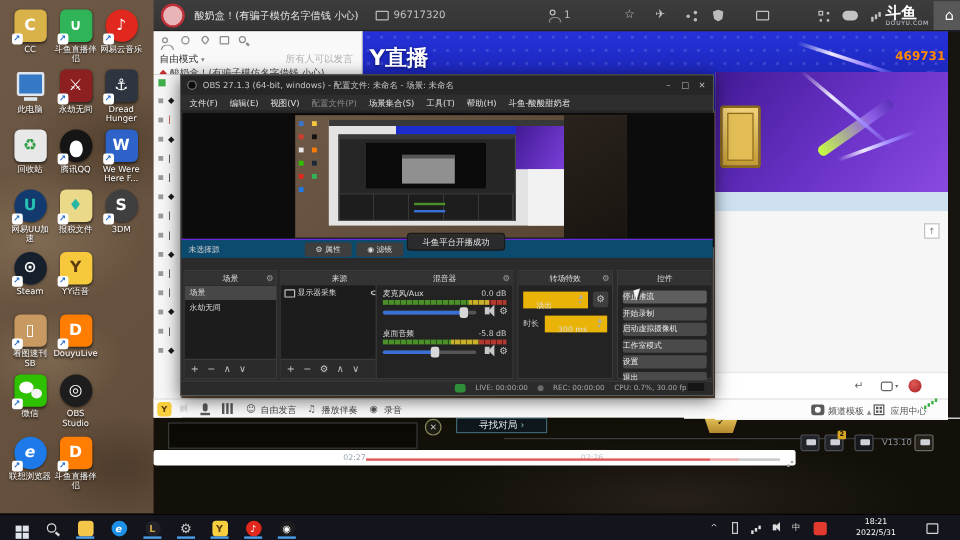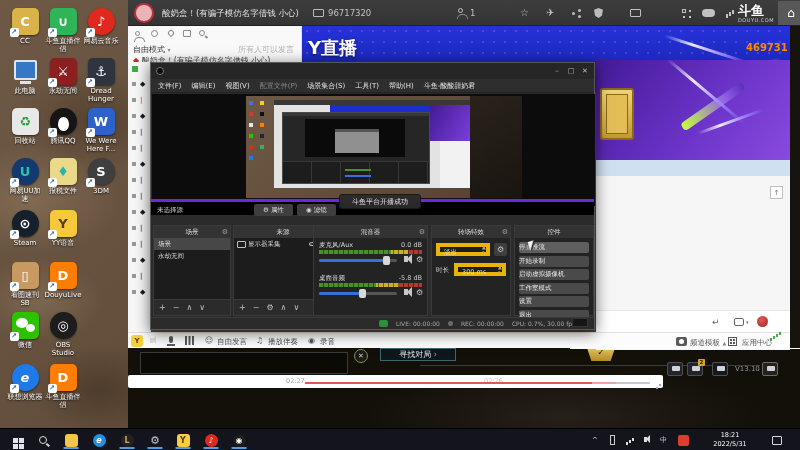--- a/index.html
+++ b/index.html
@@ -66,21 +66,21 @@
 .mini-obs-prev{position:absolute;left:22px;top:6px;width:100px;height:38px;background:#0a0a0a}
 .mini-obs-innerwin{position:absolute;left:30px;top:10px;width:44px;height:24px;background:#909090;box-shadow:inset 0 3px 0 #555}
 .mini-obs-docks{position:absolute;left:0;bottom:0;right:0;height:22px;background:repeating-linear-gradient(90deg,#1d1d1d 0 28px,#383838 28px 29px);border-top:1px solid #383838}
 .mini-meter1{position:absolute;left:62px;bottom:12px;width:26px;height:2px;background:#4a8f2a}
 .mini-meter2{position:absolute;left:62px;bottom:6px;width:26px;height:2px;background:#3a6fd8}
 .mini-task{position:absolute;left:0;bottom:0;right:0;height:6px;background:#10101a}
 .mini-task:before{content:"";position:absolute;left:4px;top:2px;width:3px;height:3px;background:#e8e8e8;box-shadow:8px 0 0 #1e7ae8,16px 0 0 #f6c93c,24px 0 0 #e0281e,32px 0 0 #2fb457,40px 0 0 #888}
 .mini-rock{position:absolute;left:224px;top:0;width:52px;height:108px;background:linear-gradient(150deg,#2a231c,#191410)}
 .toast{position:absolute;left:188px;top:131px;width:82px;height:15px;background:rgba(43,43,43,.96);border:1px solid #1a1a1a;border-radius:3px;color:#e8e8e8;font-size:7px;line-height:14px;text-align:center;z-index:5}
 
-.selrow{position:absolute;left:0;top:136px;right:0;height:16px;background:#000000;border-top:3px solid #6d28d9}
+.selrow{position:absolute;left:0;top:136px;right:0;height:16px;background:#0c4a6e;border-top:1px solid #6d28d9}
 .sbtn{position:absolute;top:2px;height:12px;background:#3e3e3e;border-radius:2px;color:#ddd;font-size:6.5px;line-height:12px;padding:0 9px}
 
 .dock{position:absolute;top:162px;height:91px;background:#232323;border:1px solid #3a3a3a}
 .dhead{position:absolute;left:0;top:0;right:0;height:12px;background:#333;color:#ddd;font-size:6.5px;line-height:12px;text-align:center}
 .dgear{position:absolute;right:2px;top:0;font-size:7px;color:#9a9a9a;line-height:12px}
 .dlist{position:absolute;left:0;top:12px;right:0;bottom:16px;background:#1c1c1c;overflow:hidden}
 .dtools{position:absolute;left:0;bottom:0;right:0;height:16px;background:#2b2b2b;border-top:1px solid #3a3a3a;display:flex;gap:7px;align-items:center;padding-left:5px}
 .dtools span{color:#c2c2c2;font-size:8px;line-height:1}
 .scene-row{height:12px;font-size:6.5px;color:#ddd;line-height:12px;padding-left:4px}
 .scene-row:first-child{background:#474747}
@@ -94,21 +94,21 @@
 .chdb{position:absolute;font-size:6.5px;color:#ccc;right:5px}
 .meter{position:absolute;left:5px;height:4px;width:103px;background:linear-gradient(90deg,#4a8f2a 0 70%,#c8b02a 70% 86%,#b03a30 86% 100%)}
 .meter:after{content:"";position:absolute;inset:0;background:repeating-linear-gradient(90deg,transparent 0 4px,rgba(0,0,0,.45) 4px 5px)}
 .slider{position:absolute;left:5px;width:78px;height:3px;background:#555;border-radius:2px}
 .sfill{height:3px;background:#3a6fd8;border-radius:2px}
 .knob{position:absolute;top:-3px;width:7px;height:9px;background:#d8d8d8;border-radius:2px}
 .spk{position:absolute;width:4px;height:6px;background:#c8c8c8}
 .spk:before{content:"";position:absolute;left:3px;top:-2px;border-left:5px solid #c8c8c8;border-top:5px solid transparent;border-bottom:5px solid transparent;transform:rotate(180deg)}
 .mgear{position:absolute;font-size:8px;color:#c2c2c2;line-height:1}
 
-.selbox{position:absolute;background:#1c1c1c;border:4px solid #eab308;color:#ddd;font-size:6.5px;line-height:11px;padding-left:4px}
+.selbox{position:absolute;background:#1c1c1c;border:7px solid #eab308;color:#ddd;font-size:6.5px;line-height:11px;padding-left:4px}
 .stp{position:absolute;color:#aaa;font-size:5px;line-height:5px;text-align:center}
 .gbtn{position:absolute;width:13px;height:13px;background:#3e3e3e;border-radius:2px;color:#c2c2c2;font-size:8px;line-height:13px;text-align:center}
 
 .ctl{position:absolute;left:4px;right:4px;top:16px}
 .ctl-btn{display:block;height:11px;margin-bottom:2.5px;background:#4a4a4a;border-radius:2px;color:#ececec;font-size:6.5px;line-height:11px;}
 .ctl-btn:first-child{background:#5f5f5f}
 .statusbar{position:absolute;left:0;bottom:0;right:0;height:12px;border-top:1px solid #3a3a3a;background:#2b2b2b;display:flex;align-items:center;gap:8px;padding-left:228px}
 .statusbar span{font-size:6px;color:#a8a8a8}
 .livedot{width:9px;height:7px;background:#2e8f3a;border-radius:2px;flex:none}
 .recdot{width:5px;height:5px;background:#6a6a6a;border-radius:50%;flex:none}
@@ -425,20 +425,21 @@
     <div class="r" style="left:177px;top:7px;width:287px;height:2px;background:#e05757"></div>
     <div class="r" style="left:464px;top:7px;width:24px;height:2px;background:#eda3a3"></div>
     <div class="r" style="left:488px;top:7px;width:34px;height:2px;background:#c8c8c8"></div>
     <div class="r" style="right:2px;bottom:2px;width:2px;height:2px;background:#aaa;box-shadow:-3px 3px 0 #aaa"></div>
   </div>
 </div>
 
 <div class="r obs">
   <div class="obs-title">
     <span class="obs-logo"></span>
+    <span>OBS 27.1.3 (64-bit, windows) - 配置文件: 未命名 - 场景: 未命名</span>
     <span class="wbtn" style="right:30px">–</span>
     <span class="wbtn" style="right:16px">□</span>
     <span class="wbtn" style="right:2px">✕</span>
   </div>
   <div class="obs-menu">
 
   <span>文件(F)</span>
       <span>编辑(E)</span>
       <span>视图(V)</span>
       <span>配置文件(P)</span>

